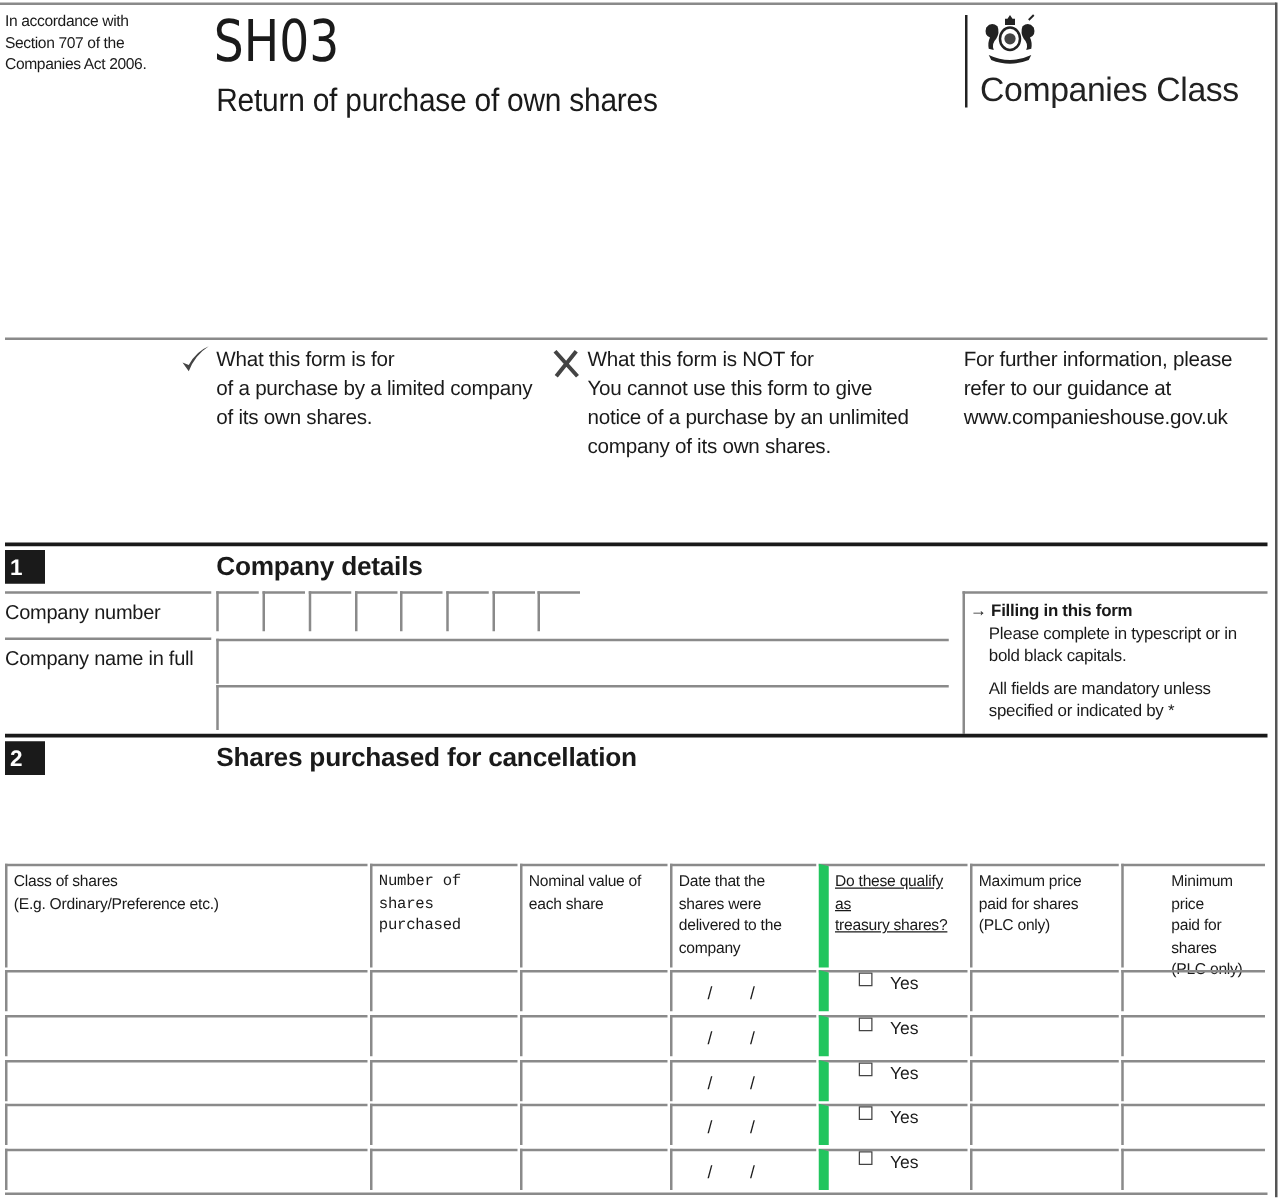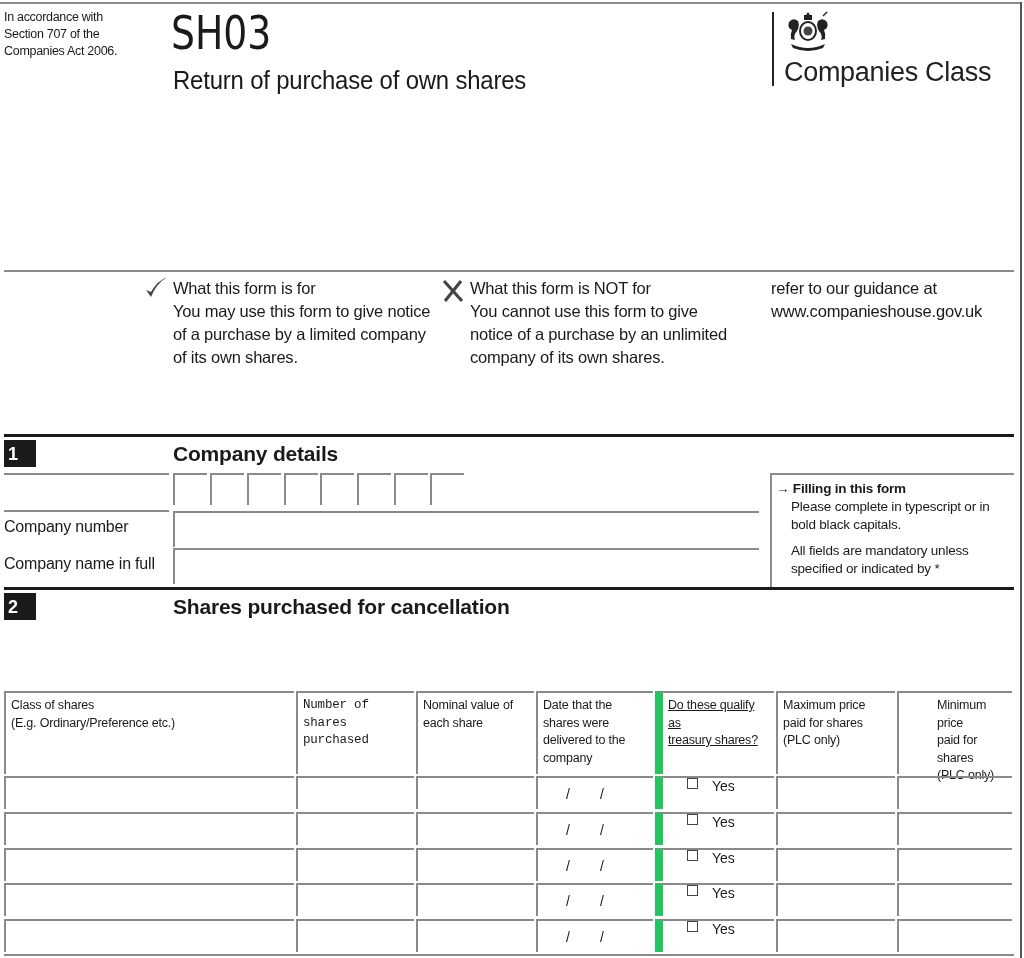--- a/index.html
+++ b/index.html
@@ -23,21 +23,21 @@
 
   .info-col { top: 277px; font-size: 16.5px; line-height: 23px; letter-spacing: -0.2px; }
   .info-col .head { font-weight: normal; }
   .check-icon { left: 143px; top: 275px; width: 26px; height: 26px; }
   .cross-icon { left: 441px; top: 279px; width: 24px; height: 24px; }
 
   .sec-rule { left: 4px; width: 1010px; height: 0; border-top: 3px solid #1a1a1a; }
   .sec-num { left: 4px; width: 32px; height: 27px; background: #1a1a1a; color: #fff; font-weight: bold; font-size: 18px; line-height: 28px; padding-left: 4px; box-sizing: border-box; }
   .sec-title { left: 173px; font-weight: bold; font-size: 21px; line-height: 26px; letter-spacing: -0.2px; }
 
-  .field-label { left: 4px; font-size: 16px; line-height: 20px; letter-spacing: -0.2px; margin-top: 36px; }
+  .field-label { left: 4px; font-size: 16px; line-height: 20px; letter-spacing: -0.2px; }
   .label-rule { left: 4px; width: 165px; height: 0; border-top: 2px solid #8a8a8a; }
   .digit-box { top: 473px; width: 34px; height: 32px; border-left: 2px solid #8a8a8a; border-top: 2px solid #8a8a8a; box-sizing: border-box; background: transparent; }
   .name-box { left: 173px; width: 586px; height: 36px; border-left: 2px solid #8a8a8a; border-top: 2px solid #8a8a8a; box-sizing: border-box; }
 
   .guide-box { left: 770px; top: 473px; width: 244px; height: 114px; border-left: 2px solid #8a8a8a; border-top: 2px solid #8a8a8a; box-sizing: border-box; padding: 5px 0 0 4px; font-size: 13.5px; line-height: 18px; letter-spacing: -0.2px; }
   .guide-box .gh { font-weight: bold; }
   .guide-box .indent { padding-left: 15px; }
   .guide-box .gap { margin-top: 8px; }
 
   .tbl-cell { box-sizing: border-box; border-left: 2px solid #8a8a8a; border-top: 2px solid #8a8a8a; }
@@ -76,36 +76,36 @@
 </svg>
 <div class="abs logo-text">Companies Class</div>
 
 <div class="abs rule-thin"></div>
 
 <svg class="abs check-icon" viewBox="0 0 26 26">
   <path d="M3 15 l5 7 q5 -13 16 -20 q-10 4 -16 15 z" fill="#444"></path>
 </svg>
 <div class="abs info-col" style="left:173px;">
   <div class="head">What this form is for</div>
-  <div>You may use this form to give notice</div>
   <div>of a purchase by a limited company</div>
   <div>of its own shares.</div>
 </div>
 
 <svg class="abs cross-icon" viewBox="0 0 24 24">
   <path d="M3 2 L21 22 M20 2 L4 22" stroke="#444" stroke-width="3.2" stroke-linecap="butt"></path>
 </svg>
 <div class="abs info-col" style="left:470px;">
   <div class="head">What this form is NOT for</div>
   <div>You cannot use this form to give</div>
   <div>notice of a purchase by an unlimited</div>
   <div>company of its own shares.</div>
 </div>
 
 <div class="abs info-col" style="left:771px;">
+  <div>For further information, please</div>
   <div>refer to our guidance at</div>
   <div>www.companieshouse.gov.uk</div>
 </div>
 
 <div class="abs sec-rule" style="top:434px;"></div>
 <div class="abs sec-num" style="top:440px;">1</div>
 <div class="abs sec-title" style="top:441px;">Company details</div>
 
 <div class="abs label-rule" style="top:473px;"></div>
 <div class="abs field-label" style="top:481px;">Company number</div>

